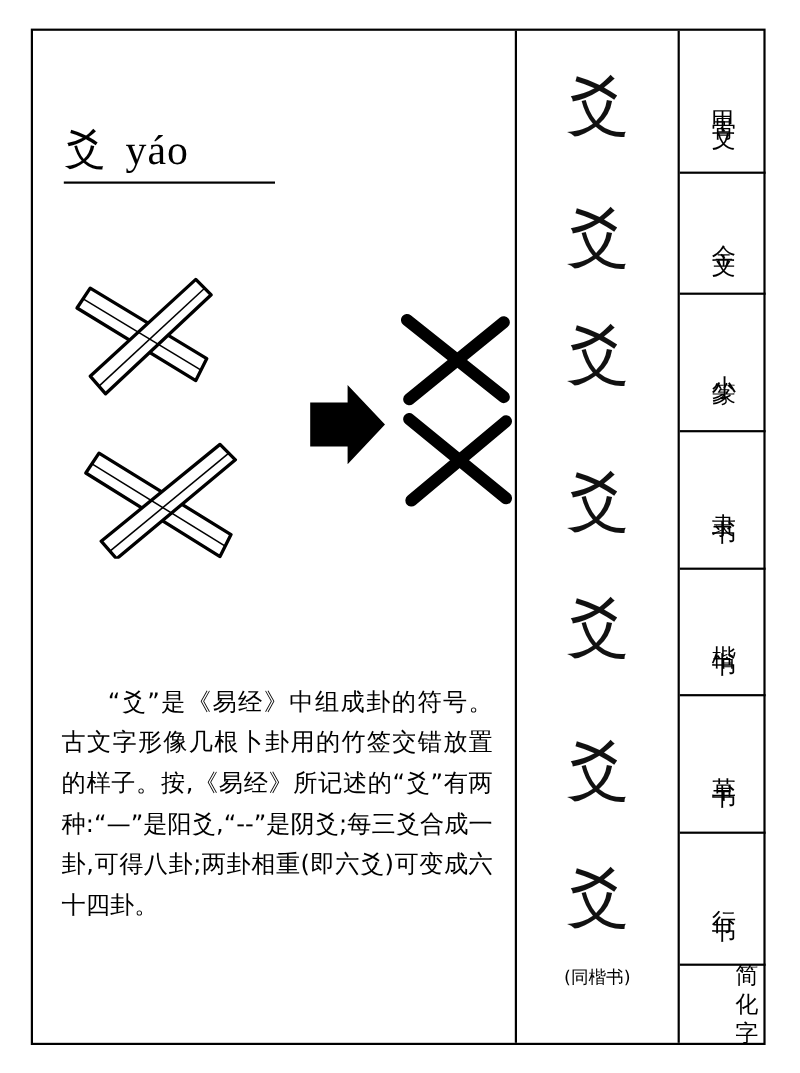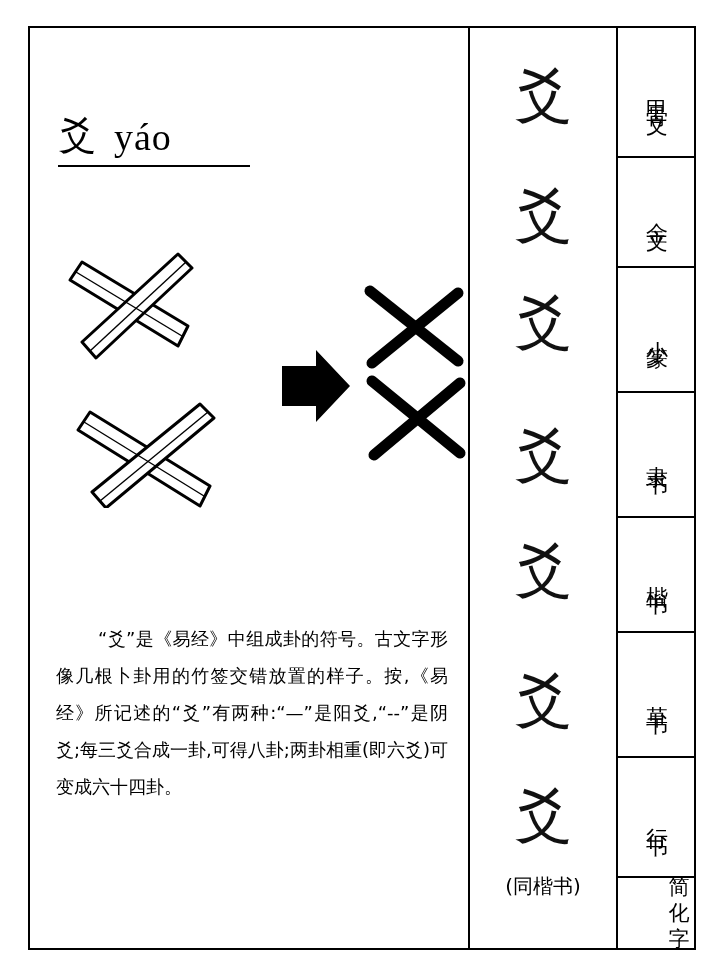--- a/index.html
+++ b/index.html
@@ -127,21 +127,21 @@
     width: 110px;
     height: 180px;
   }
 
   
   .explanation {
     position: absolute;
     left: 26px;
     top: 592px;
     width: 392px;
-    font-size: 18px;
+    font-size: 22px;
     line-height: 37px;
     font-family: "DejaVu Sans", sans-serif;
     text-align: justify;
     text-indent: 42px;
     letter-spacing: 0px;
   }
 
   
   .evo-item {
     position: absolute;
@@ -154,21 +154,21 @@
   .evo-glyph {
     font-size: 58px;
     line-height: 58px;
   }
   .evo-note {
     position: absolute;
     left: 0;
     bottom: 48px;
     width: 146px;
     text-align: center;
-    font-size: 20px;
+    font-size: 16px;
     font-family: "DejaVu Sans", sans-serif;
   }
 
   
   .label-cell {
     position: absolute;
     left: 0;
     width: 78px;
     box-sizing: border-box;
     border-bottom: 2px solid #000;

